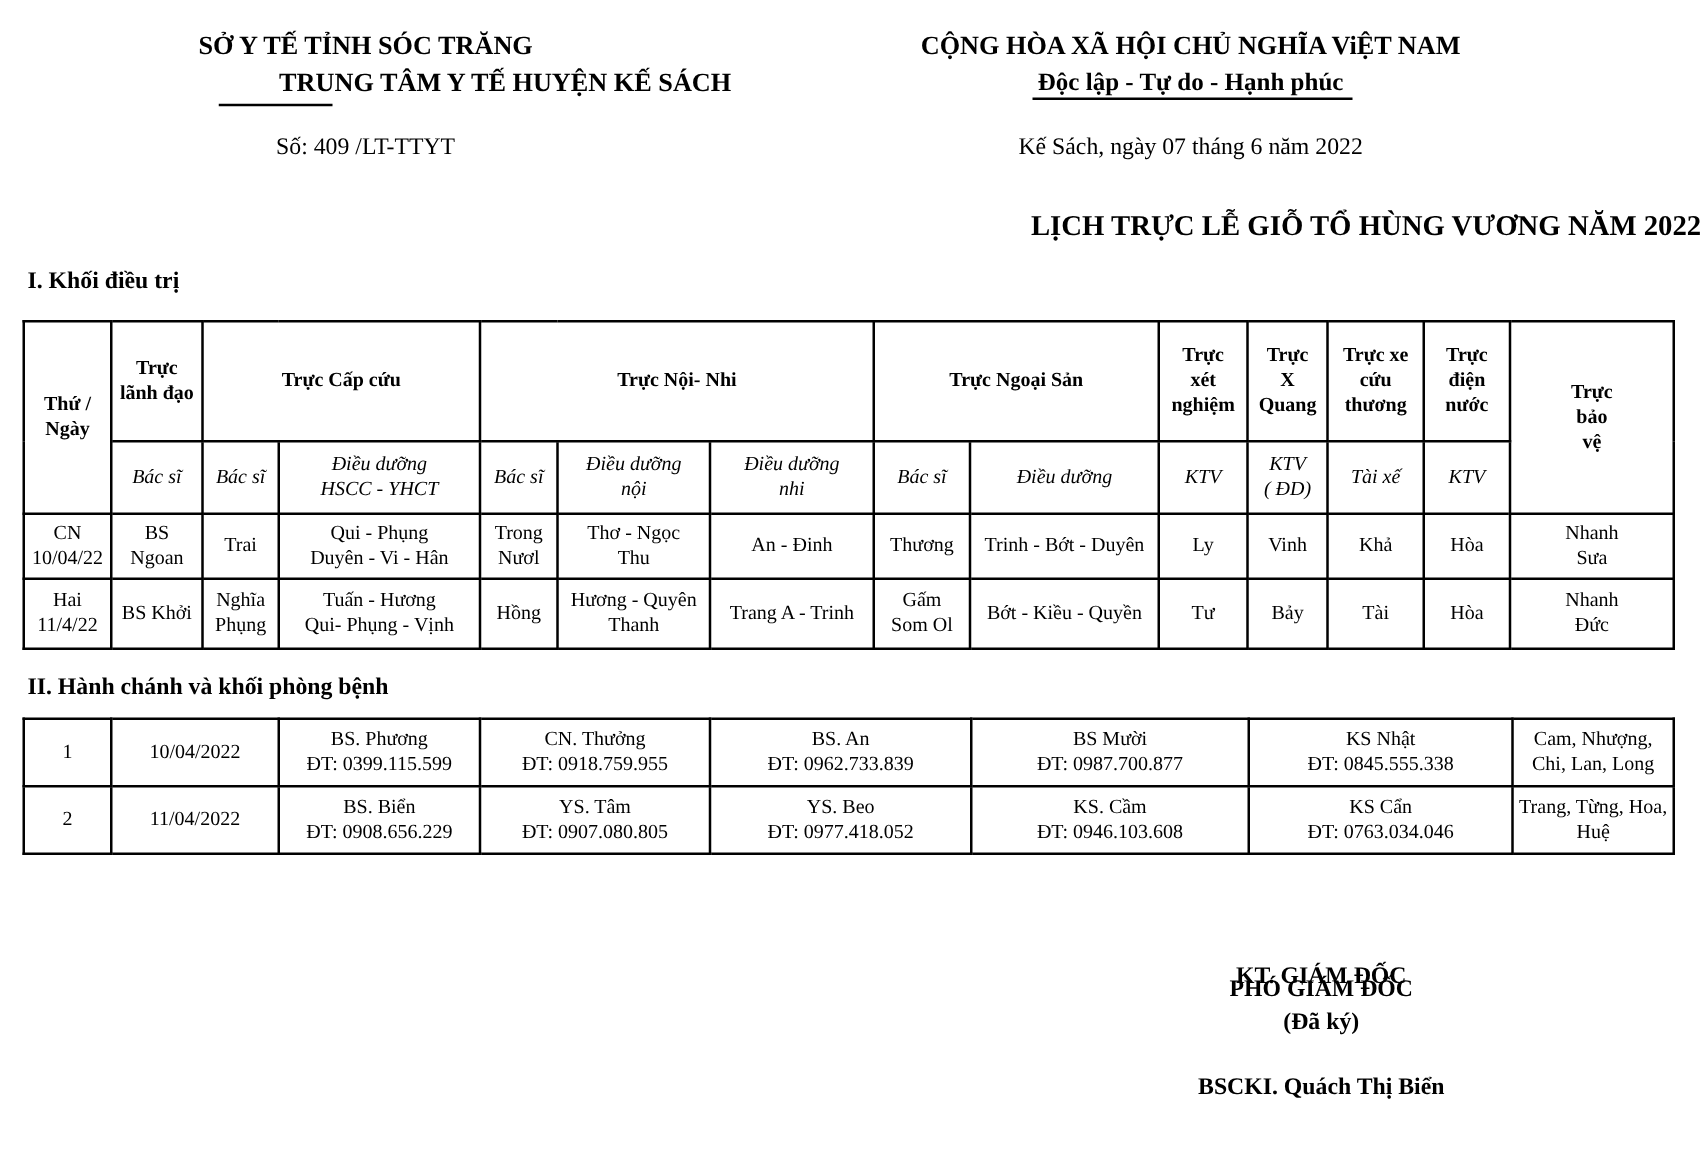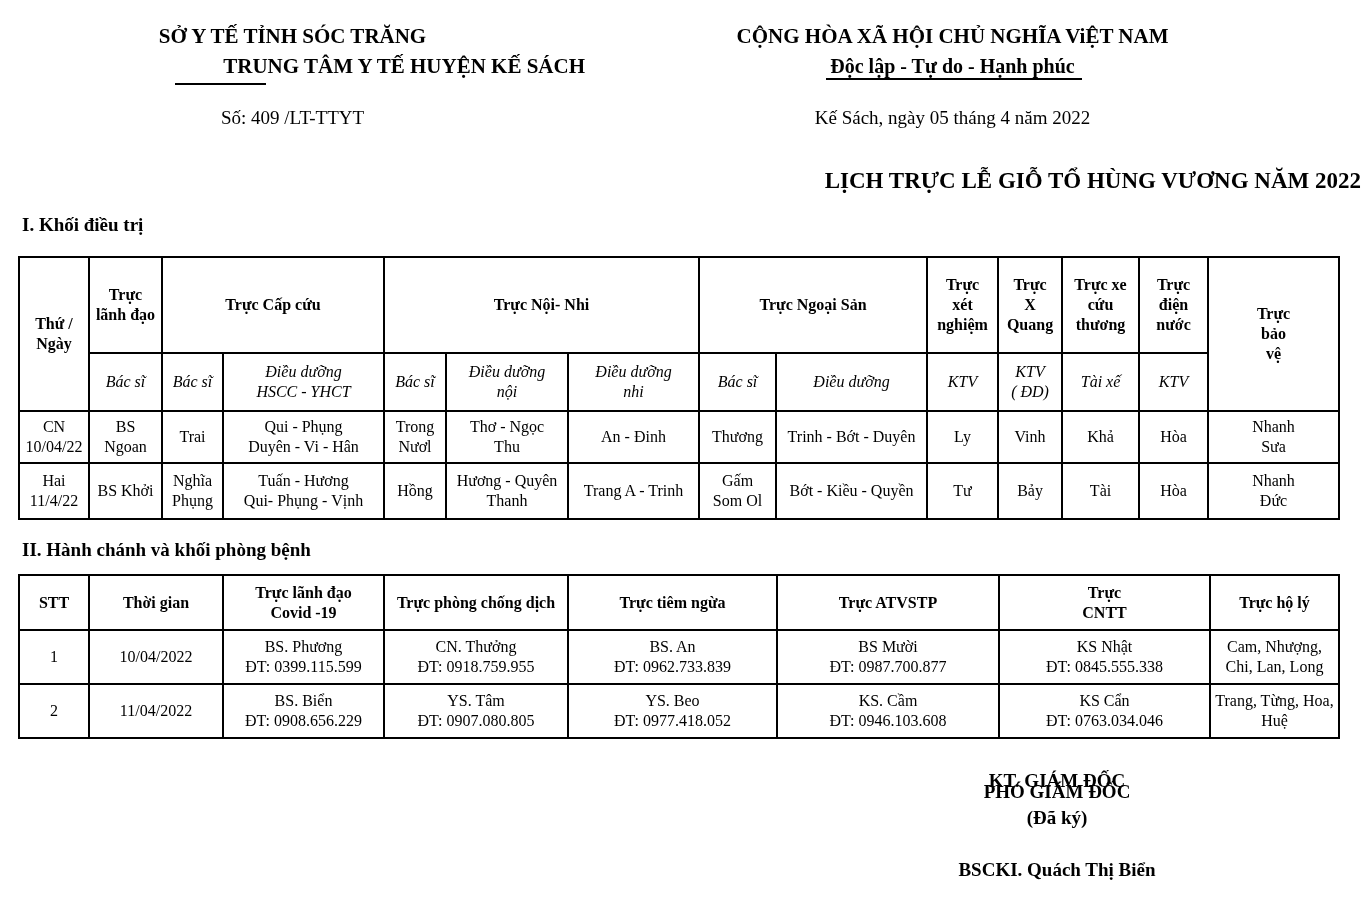--- a/index.html
+++ b/index.html
@@ -34,21 +34,21 @@
 <body>
 
 <div class="abs org1">SỞ Y TẾ TỈNH SÓC TRĂNG</div>
 <div class="abs org2">TRUNG TÂM Y TẾ HUYỆN KẾ SÁCH</div>
 <div class="abs org-rule"></div>
 <div class="abs so">Số:  409  /LT-TTYT</div>
 
 <div class="abs nation">CỘNG HÒA XÃ HỘI CHỦ NGHĨA ViỆT NAM</div>
 <div class="abs motto">Độc lập - Tự do - Hạnh phúc</div>
 <div class="abs motto-rule"></div>
-<div class="abs place-date">Kế Sách, ngày 05 tháng  4  năm 2022</div>
+<div class="abs place-date">Kế Sách, ngày 07 tháng  6  năm 2022</div>
 
 <div class="abs doc-title">LỊCH TRỰC LỄ GIỖ TỔ HÙNG VƯƠNG NĂM 2022</div>
 
 <div class="abs section" style="top:214px;">I. Khối điều trị</div>
 
 <table class="grid" style="left:18px; top:256px; width:1320px;">
   <colgroup>
     <col style="width:70px">
       <col style="width:73px">
       <col style="width:61px">
@@ -239,36 +239,20 @@
     <col style="width:70px">
       <col style="width:134px">
       <col style="width:161px">
       <col style="width:184px">
     <col style="width:209px">
       <col style="width:222px">
       <col style="width:211px">
       <col style="width:129px">
   </colgroup>
   <tbody>
-      <tr style="height:55px">
-    <th>STT</th>
-    <th>Thời gian</th>
-    <th>
-      <span class="line">Trực lãnh đạo</span>
-      <span class="line">Covid -19</span>
-    </th>
-    <th>Trực phòng chống dịch</th>
-    <th>Trực tiêm ngừa</th>
-    <th>Trực ATVSTP</th>
-    <th>
-      <span class="line">Trực</span>
-      <span class="line">CNTT</span>
-    </th>
-    <th>Trực hộ lý</th>
-  </tr>
   <tr style="height:54px">
     <td>1</td>
     <td>10/04/2022</td>
     <td>
           <span class="line">BS. Phương</span>
           <span class="line">ĐT: 0399.115.599</span>
         </td>
     <td>
           <span class="line">CN. Thưởng</span>
           <span class="line">ĐT: 0918.759.955</span>

